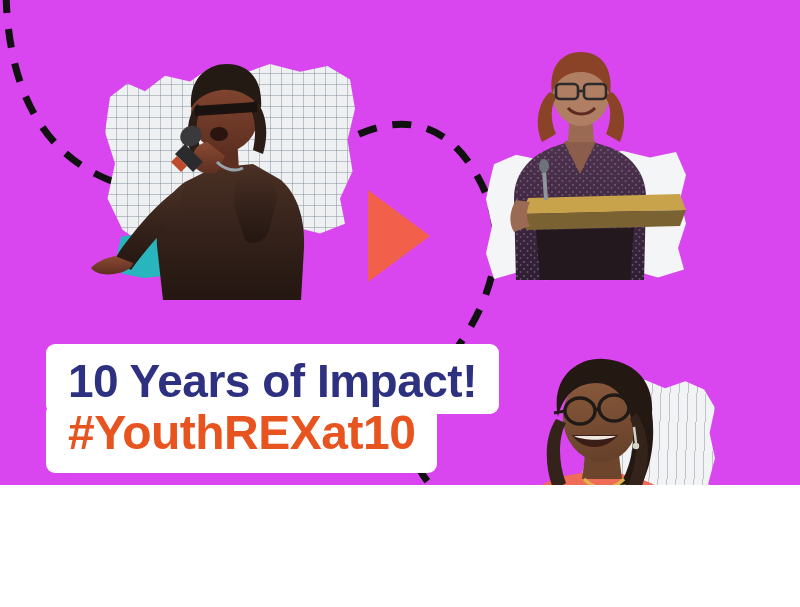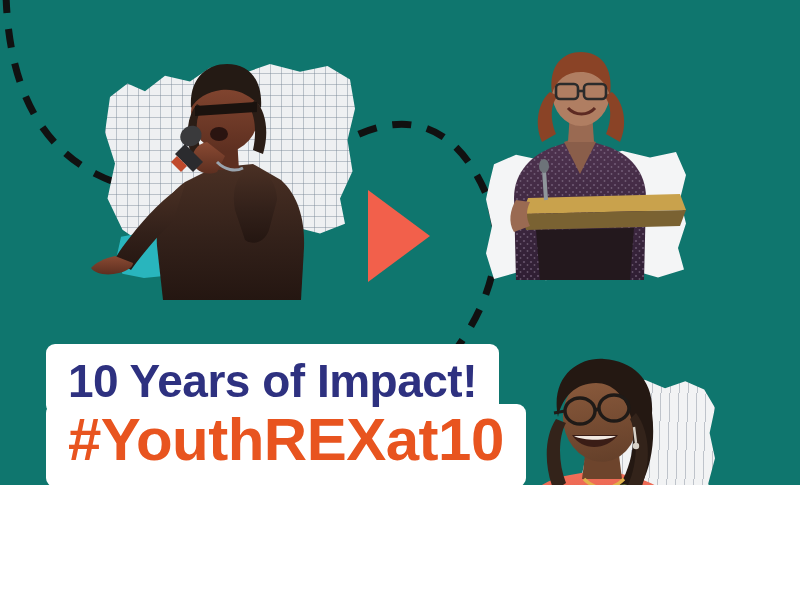--- a/index.html
+++ b/index.html
@@ -6,21 +6,21 @@
     margin: 0;
     padding: 0;
     background: #ffffff;
   }
   #poster {
     position: relative;
     width: 800px;
     height: 485px;
     overflow: hidden;
     font-family: "Liberation Sans", sans-serif;
-    background: #0f766e;
+    background: #d946ef;
   }
 
   
   #dashed-path-svg {
     position: absolute;
     left: 0; top: 0;
     width: 800px; height: 607px;
     z-index: 5;
     pointer-events: none;
   }
@@ -154,21 +154,21 @@
   #headline-line-1 {
     color: #2E3180;
     font-size: 46px;
     font-weight: bold;
     line-height: 1.12;
     letter-spacing: -0.5px;
     white-space: nowrap;
   }
   #headline-line-2 {
     color: #E8541F;
-    font-size: 60px;
+    font-size: 48px;
     font-weight: bold;
     line-height: 1.12;
     letter-spacing: -0.5px;
     white-space: nowrap;
   }
 </style>
 </head>
 <body>
 
 <div id="poster">

